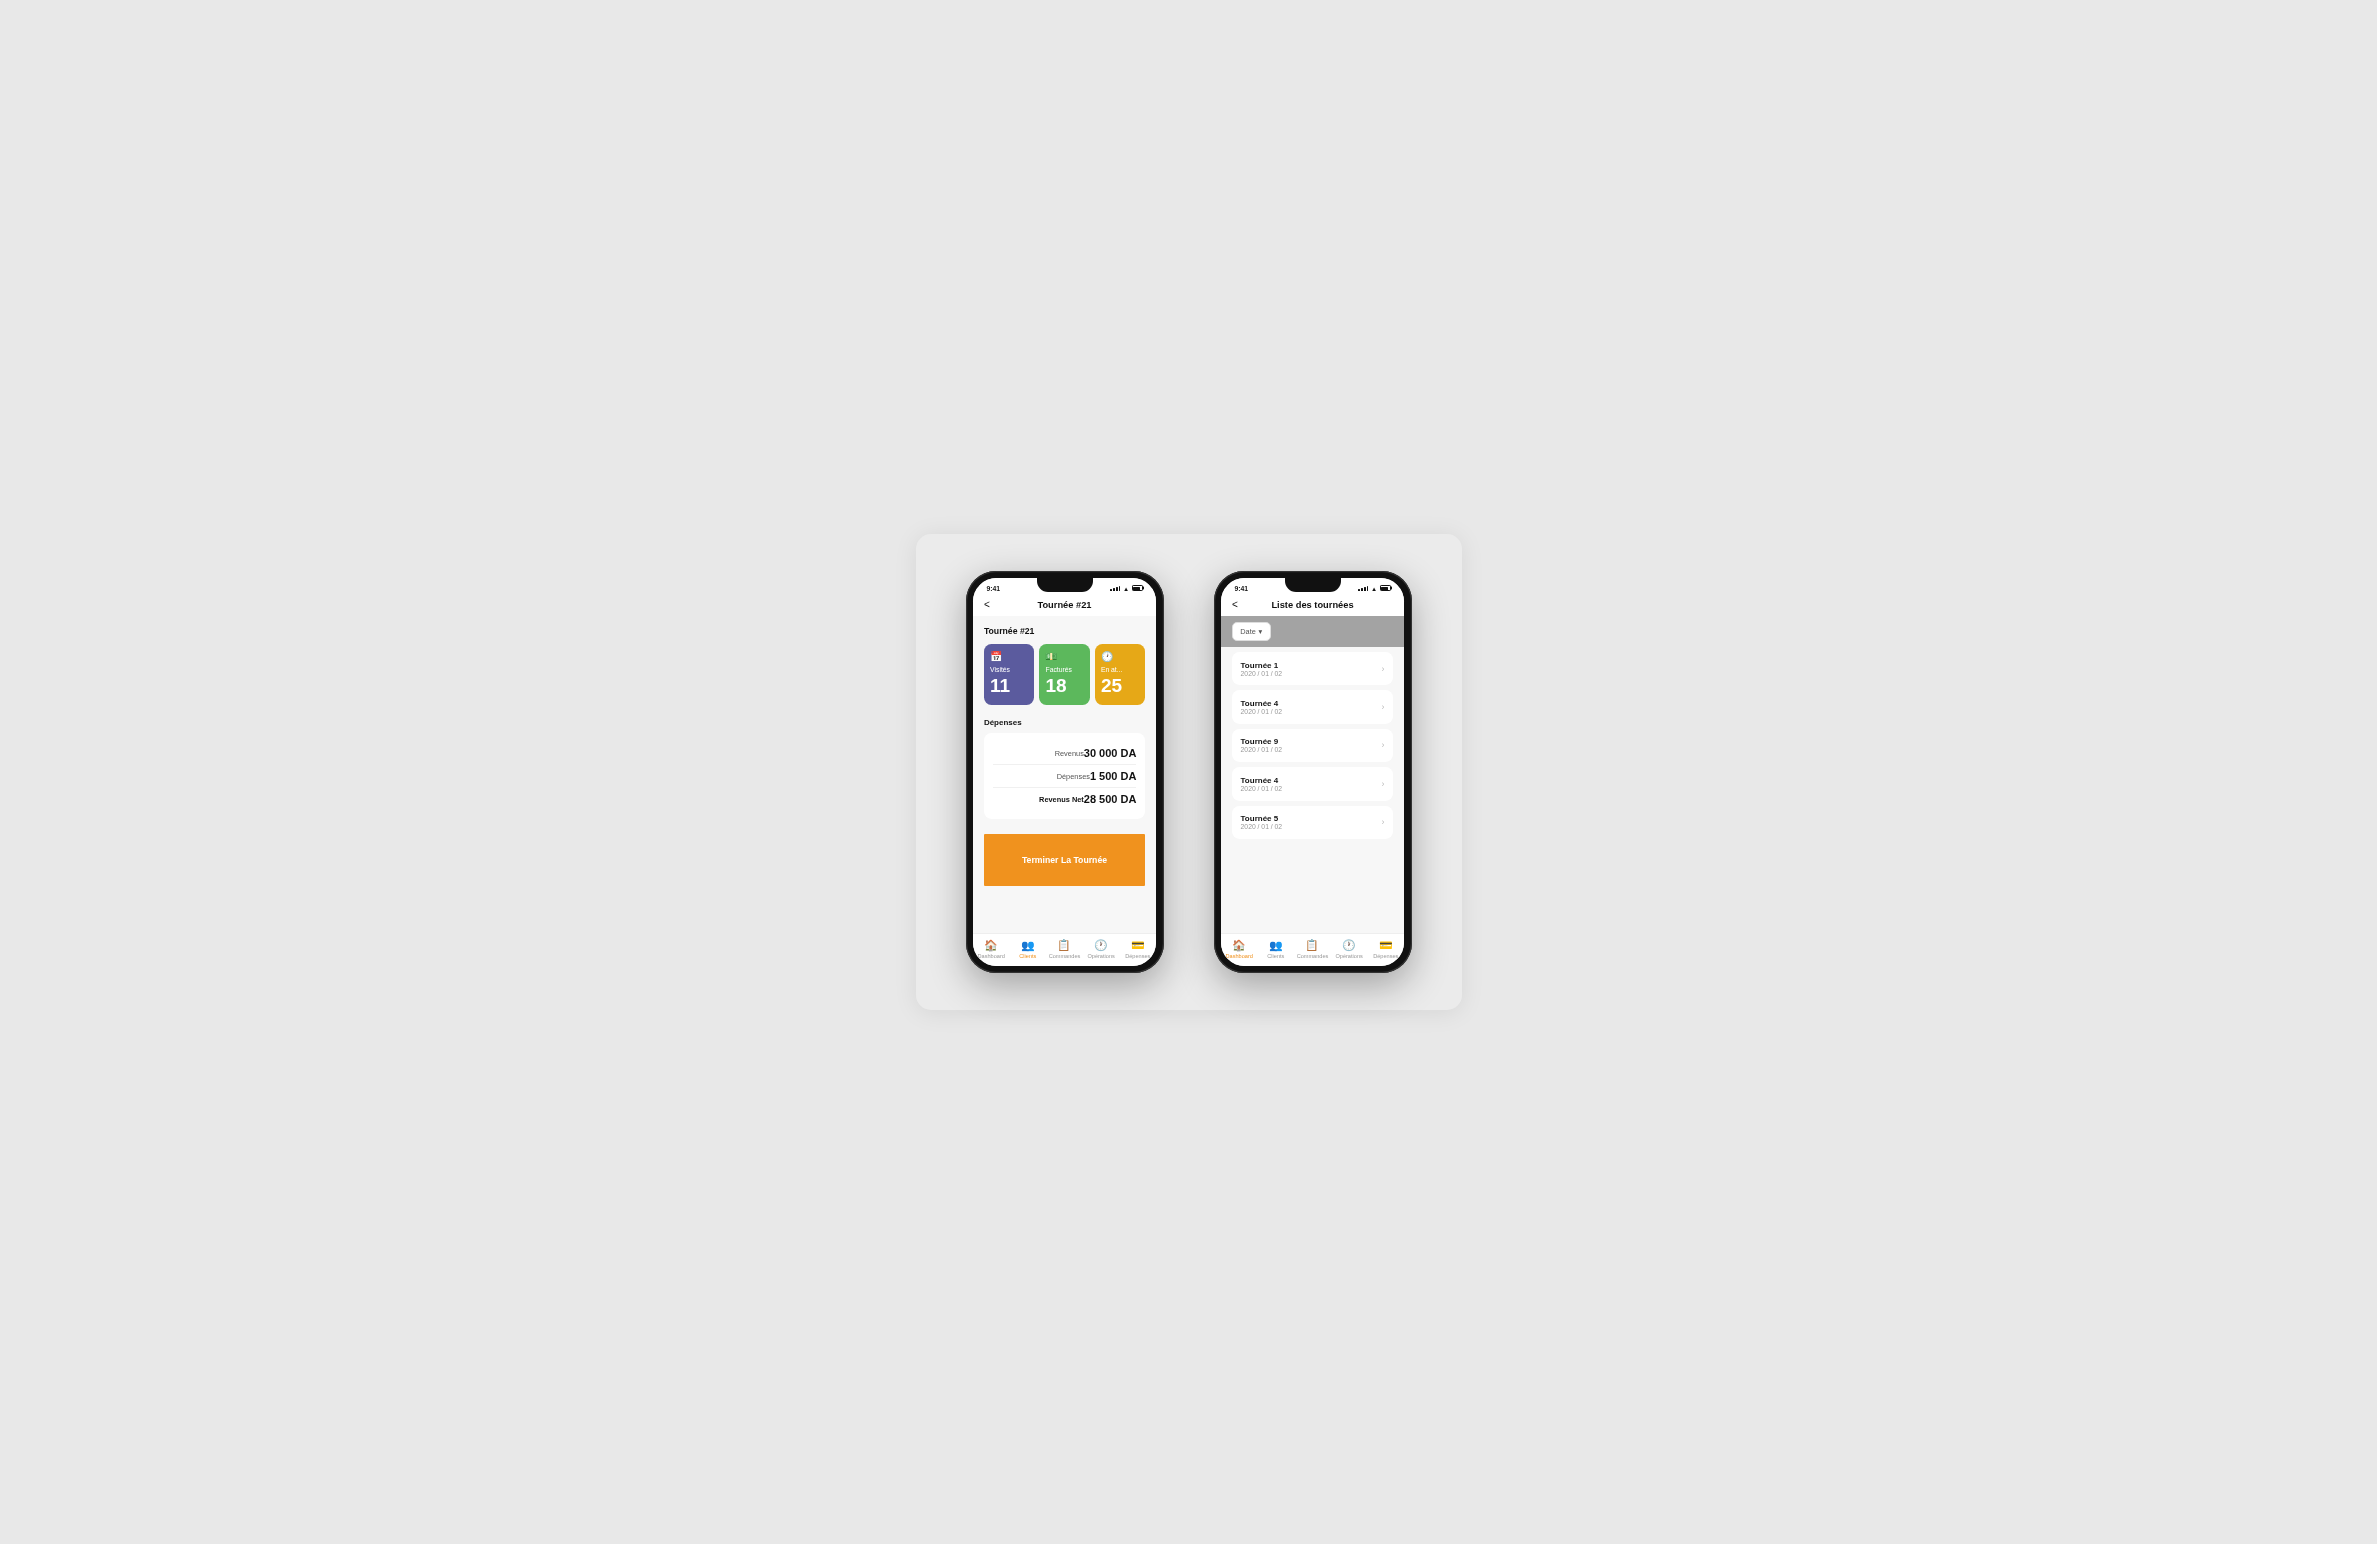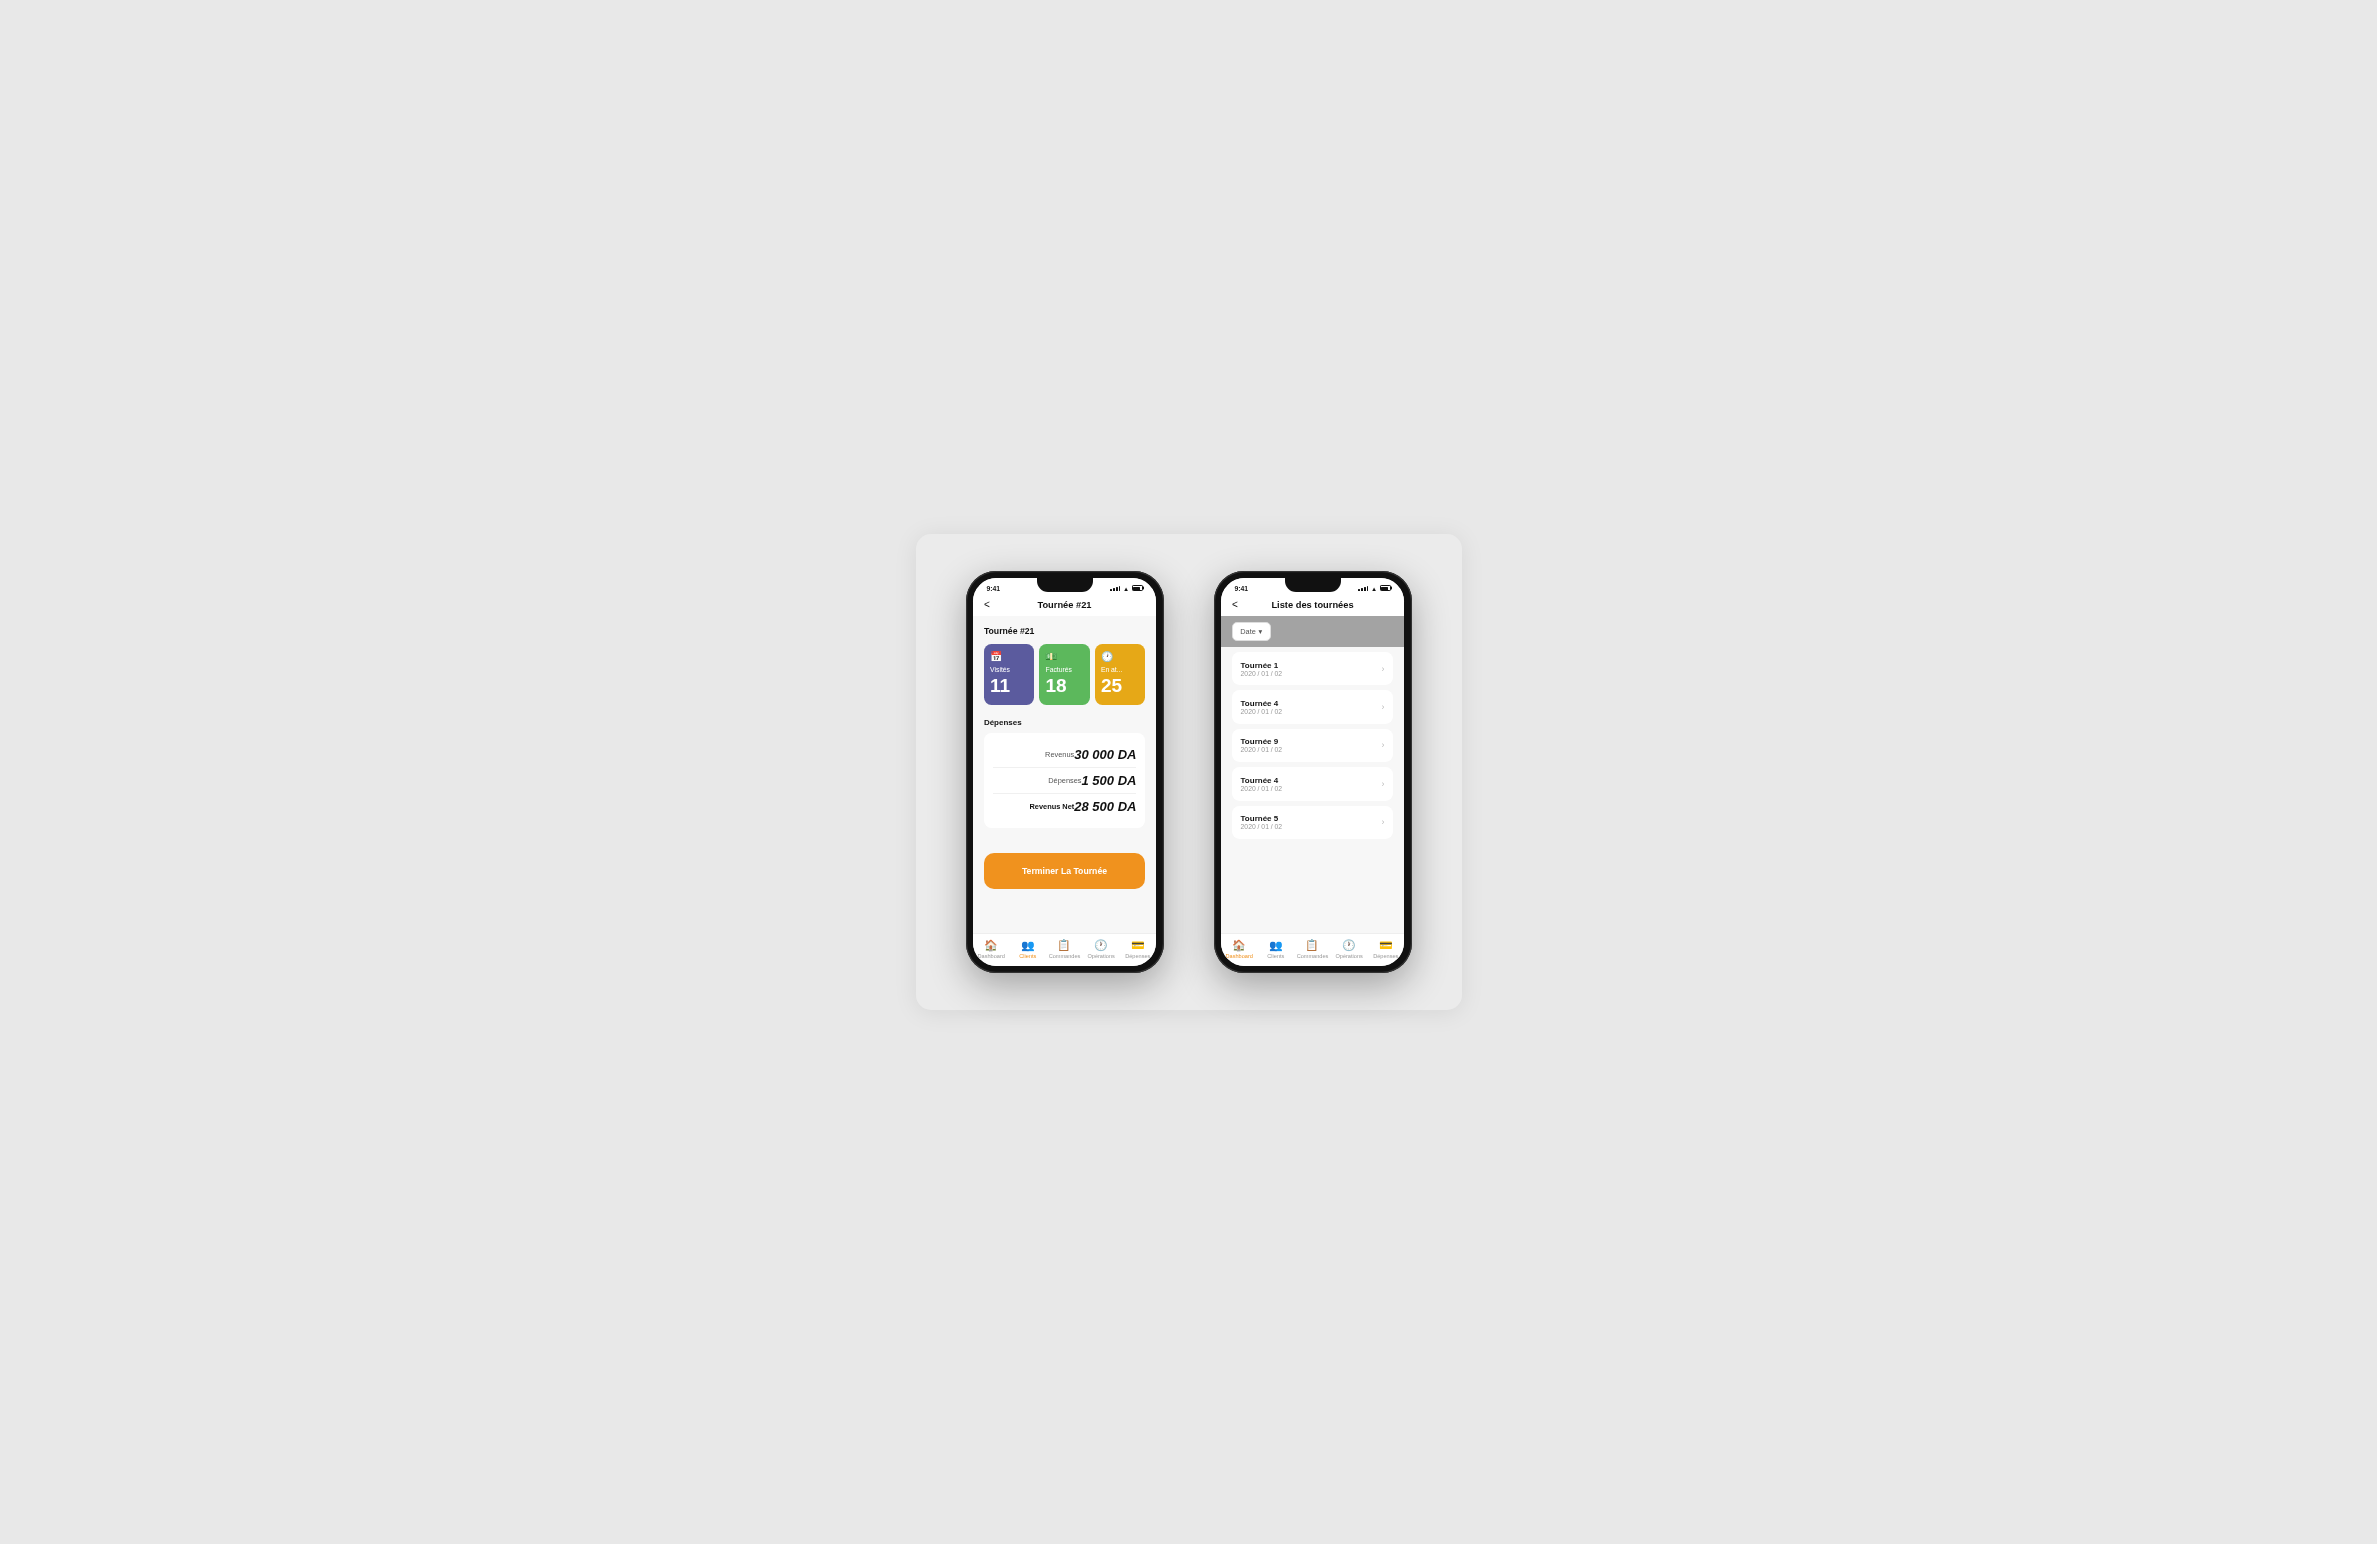--- a/index.html
+++ b/index.html
@@ -229,43 +229,42 @@
     .expense-row:last-child {
       border-bottom: none;
     }
 
     .expense-label {
       font-size: 7.4px;
       color: #555;
     }
 
     .expense-value {
-      font-size: 13px;
+      font-size: 11px;
       font-weight: 700;
       color: #111;
-      font-style: italic;
     }
 
     .expense-row.net .expense-label {
       font-weight: 700;
       color: #111;
     }
 
     
     .cta-btn {
       width: 100%;
       background: #f0921e;
       color: #fff;
       border: none;
-      border-radius: 10px;
-      padding: 13px;
+      border-radius: 1px;
+      padding: 21px;
       font-size: 8.7px;
       font-weight: 600;
       cursor: pointer;
-      margin-top: 15px;
+      margin-top: 5px;
     }
 
     
     .bottom-nav {
       display: flex;
       background: #fff;
       border-top: 0.6px solid #eee;
       padding: 5px 0 6.2px;
       flex-shrink: 0;
     }

